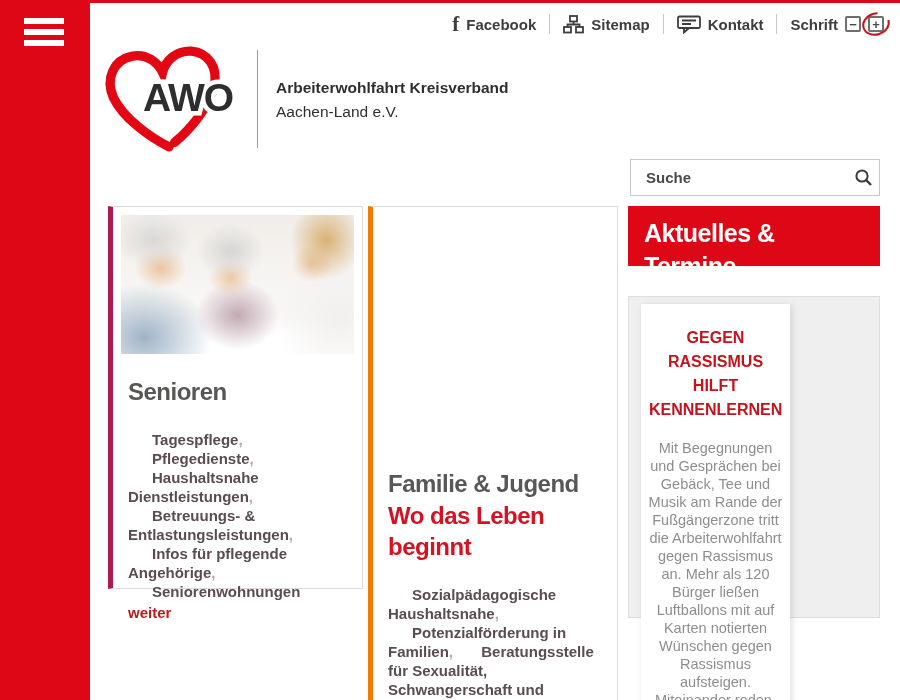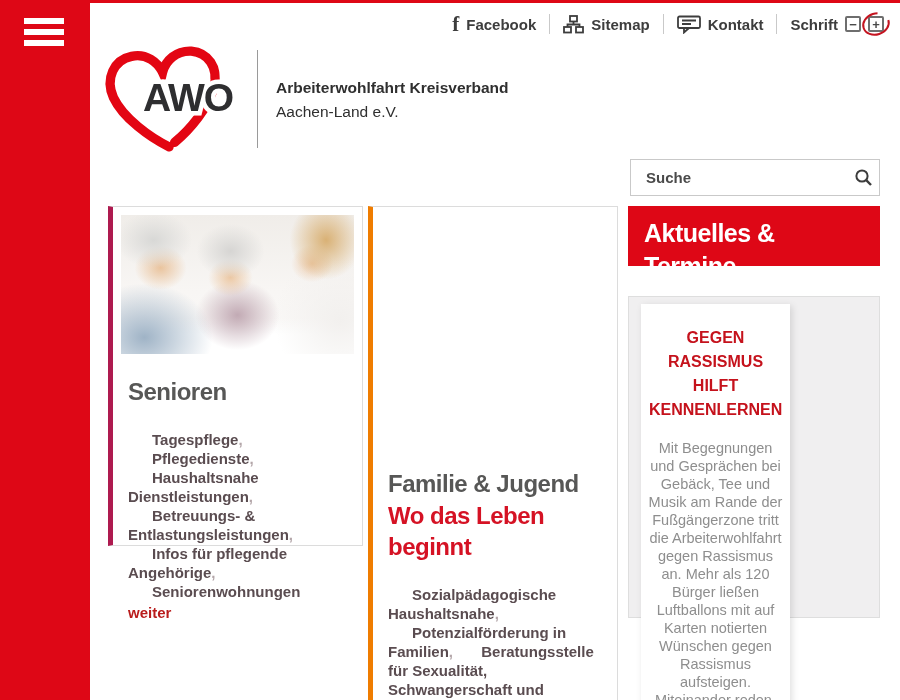--- a/index.html
+++ b/index.html
@@ -40,21 +40,21 @@
   
   #searchbox{position:absolute;left:630px;top:159px;width:250px;height:37px;background:#fff;
              border:1px solid #c9c9c9;box-sizing:border-box;display:flex;align-items:center;}
   #searchbox input{flex:1;border:none;outline:none;padding:0 0 0 15px;font-family:"Liberation Sans",sans-serif;
              font-size:15px;font-weight:bold;color:#4a4a4a;background:transparent;}
   #searchbox input::placeholder{color:#4a4a4a;opacity:1;}
   #search-btn{width:34px;height:35px;display:flex;align-items:center;justify-content:center;cursor:pointer;background:none;border:none;}
 
   
   .card{position:absolute;background:#fff;border:1px solid #dcdcdc;box-sizing:border-box;}
-  #card1{left:108px;top:206px;width:255px;height:340px;border-left:5px solid #ae1a4f;}
+  #card1{left:108px;top:206px;width:255px;height:383px;border-left:5px solid #ae1a4f;}
   #card2{left:368px;top:206px;width:250px;height:540px;border-left:5px solid #ef7c00;}
   .card .media{margin:8px;}
   #photo1{height:139px;
     background:
       radial-gradient(55px 40px at 14% 18%, #d8d8d6 0%, rgba(216,216,214,0) 70%),
       radial-gradient(40px 34px at 17% 38%, #eac49e 0%, rgba(234,196,158,0) 65%),
       radial-gradient(95px 75px at 10% 88%, #9fb3c6 0%, rgba(159,179,198,0) 72%),
       radial-gradient(50px 40px at 47% 26%, #d6d5d3 0%, rgba(214,213,211,0) 68%),
       radial-gradient(36px 30px at 47% 45%, #ecc8a4 0%, rgba(236,200,164,0) 62%),
       radial-gradient(60px 50px at 50% 72%, #c2aab4 0%, rgba(194,170,180,0) 70%),

